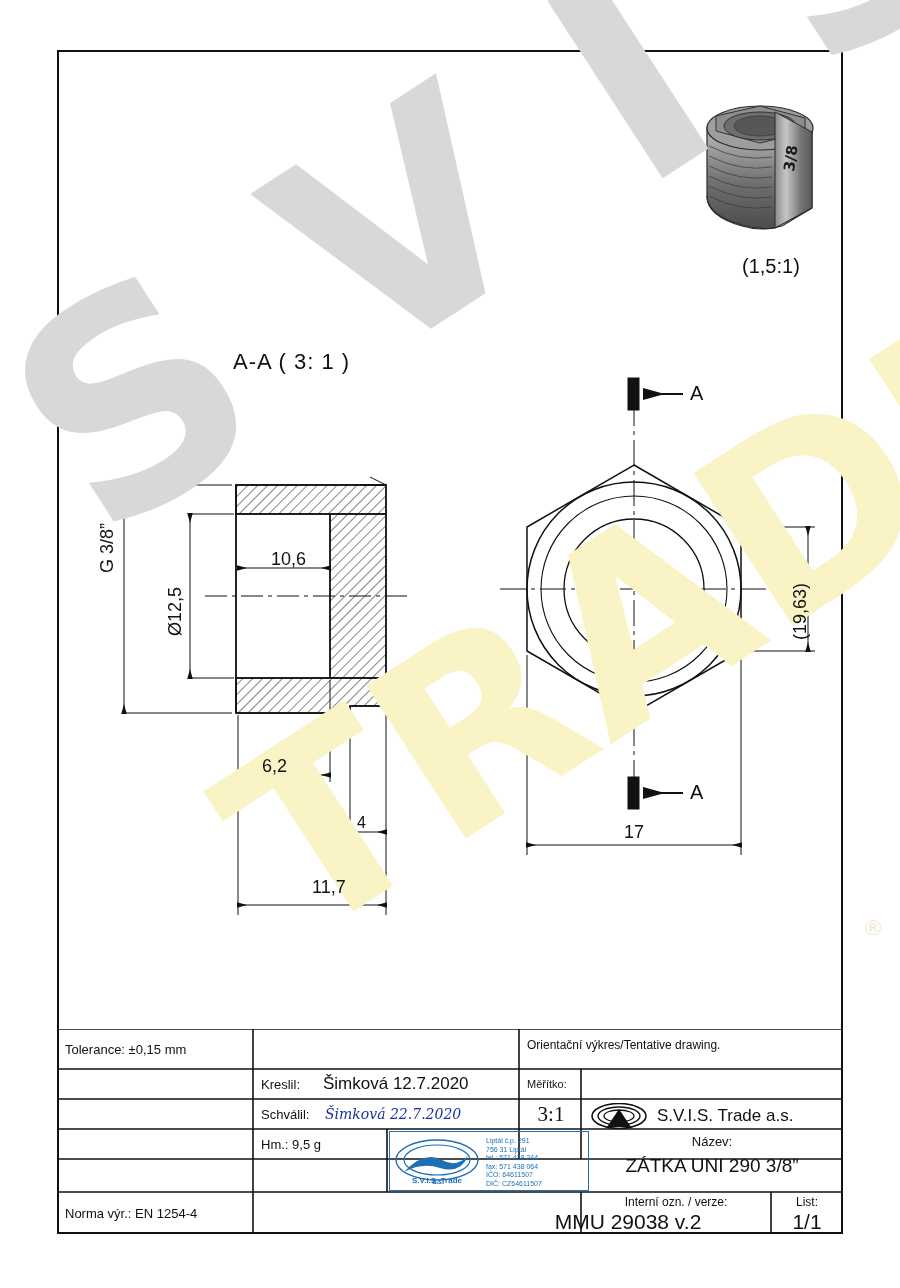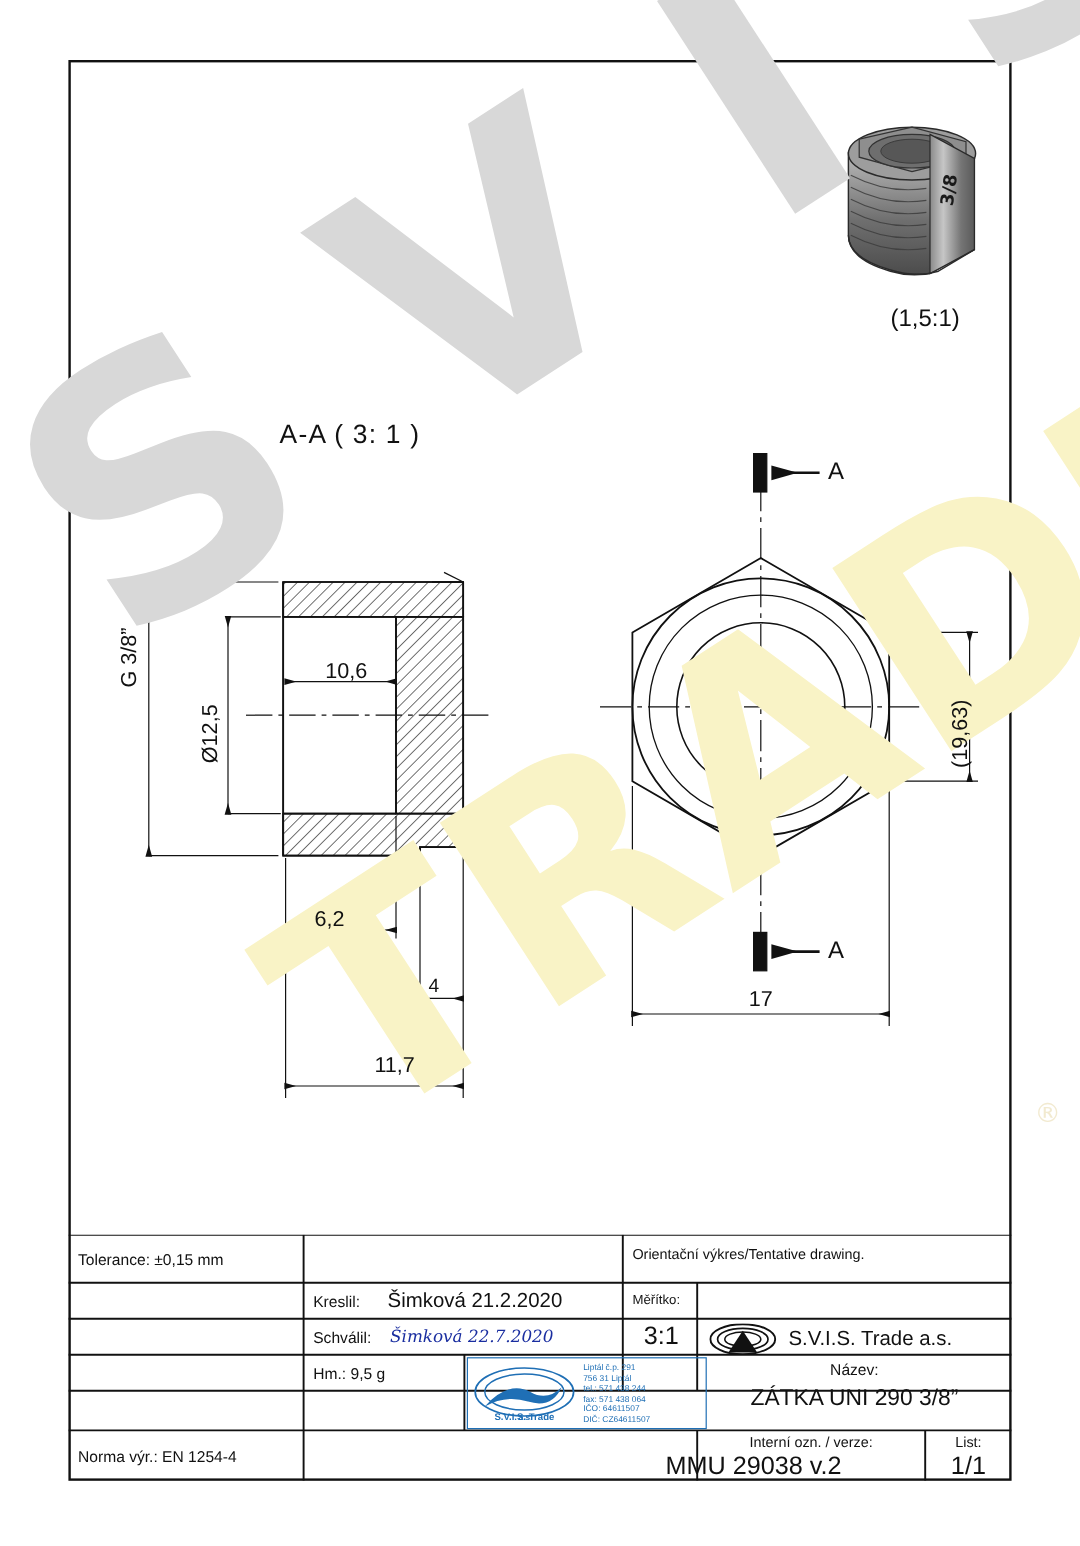--- a/index.html
+++ b/index.html
@@ -282,27 +282,27 @@
         <line x1="330" y1="100" x2="330" y2="163"></line>
         <line x1="524" y1="163" x2="524" y2="205"></line>
         <line x1="714" y1="163" x2="714" y2="205"></line>
       </g>
     </svg>
 
     <div class="cell tb-label" style="left:0;top:0;width:196px;height:40px;">Tolerance: ±0,15 mm</div>
     <div class="cell tb-label" style="left:462px;top:0;width:324px;height:32px;font-size:12px;">Orientační výkres/Tentative drawing.</div>
 
     <div class="cell tb-label" style="left:196px;top:40px;width:70px;height:30px;">Kreslil:</div>
-    <div class="cell" style="left:266px;top:40px;width:196px;height:30px;font-size:17px;">Šimková 21.2.2020</div>
+    <div class="cell" style="left:266px;top:40px;width:196px;height:30px;font-size:17px;">Šimková 12.7.2020</div>
 
     <div class="cell tb-label" style="left:196px;top:70px;width:70px;height:30px;">Schválil:</div>
     <div class="cell handw" style="left:268px;top:70px;width:196px;height:30px;">Šimková 22.7.2020</div>
 
     <div class="cell tb-label" style="left:462px;top:40px;width:62px;height:30px;font-size:11px;">Měřítko:</div>
-    <div class="cell center big" style="left:462px;top:70px;width:64px;height:30px;">3:1</div>
+    <div class="cell center big" style="left:462px;top:70px;width:64px;height:30px;font-family:Liberation Serif, serif;">3:1</div>
 
     <svg style="position:absolute;left:534px;top:74px;width:56px;height:26px;" viewBox="0 0 56 26">
       <ellipse cx="28" cy="13" rx="27" ry="12.5" fill="none" stroke="#111" stroke-width="1.6"></ellipse>
       <ellipse cx="28" cy="13" rx="21" ry="9" fill="none" stroke="#111" stroke-width="1.4"></ellipse>
       <ellipse cx="28" cy="13" rx="15" ry="6" fill="none" stroke="#111" stroke-width="1.3"></ellipse>
       <path d="M16,24 L28,6 L40,24 Z" fill="#111"></path>
     </svg>
     <div class="cell mid" style="left:600px;top:74px;width:186px;height:26px;">S.V.I.S. Trade a.s.</div>
 
     <div class="cell tb-label" style="left:196px;top:100px;width:134px;height:30px;">Hm.: 9,5 g</div>

